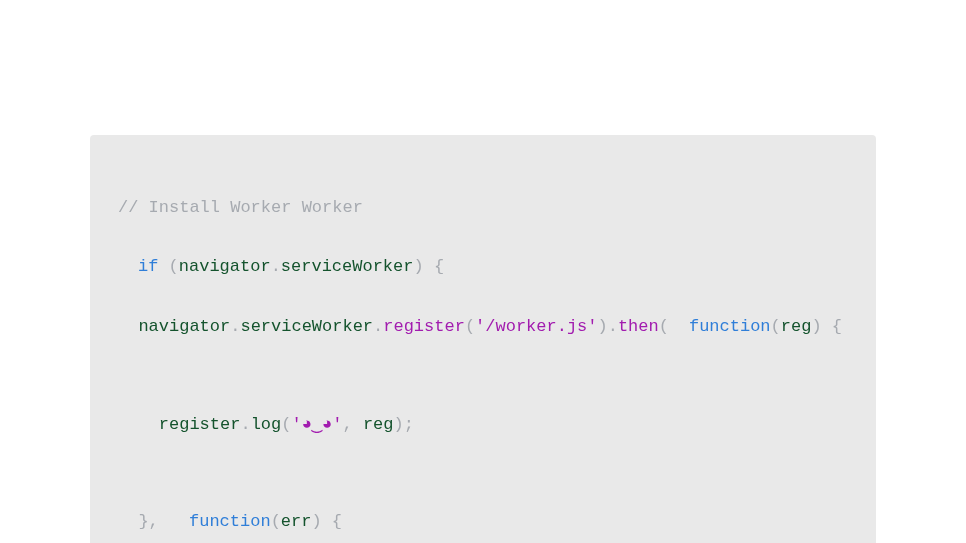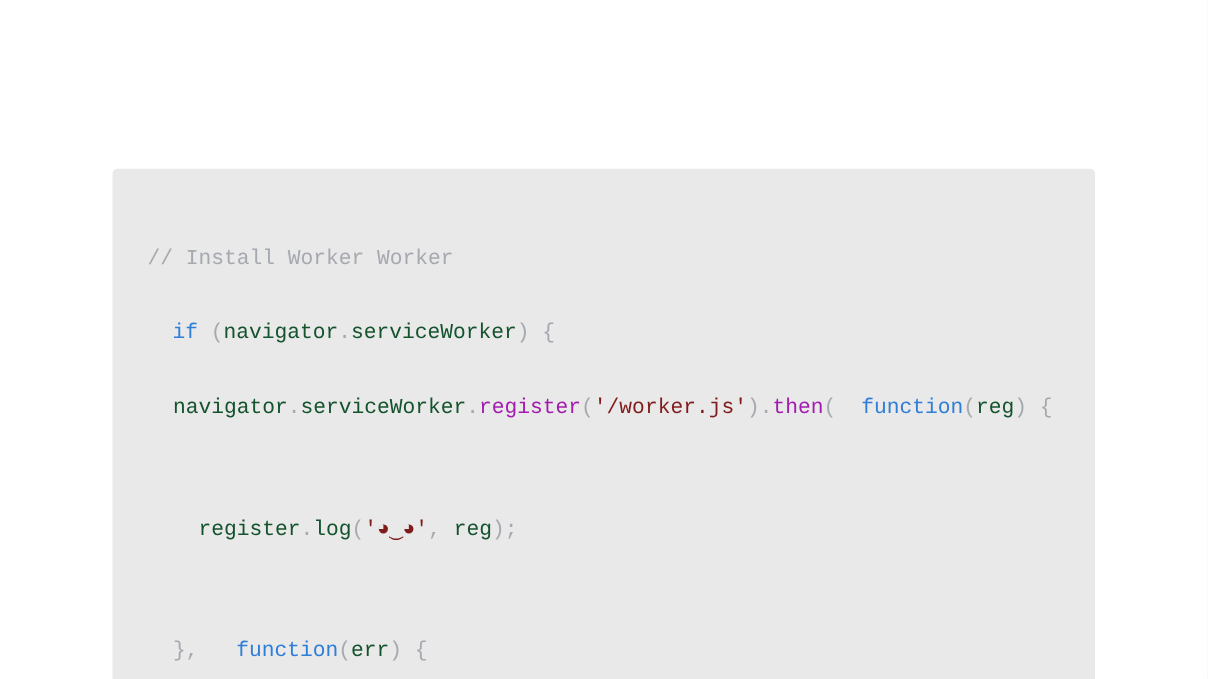--- a/index.html
+++ b/index.html
@@ -23,21 +23,21 @@
     line-height: 1.75;
     color: #4a4f55;
     white-space: pre;
     overflow: hidden;
   }
   .tok-comment { color: #a6aab0; }
   .tok-keyword { color: #2f7ed8; margin-left: 20px; }
   .tok-plain   { color: #14532d; }
   .tok-punct   { color: #a6aab0; }
   .tok-method  { color: #a21caf; }
-  .tok-string  { color: #7f1d1d; }
+  .tok-string  { color: #a21caf; }
   .line { display: block; }
   .gap { display: block; height: 0.5em; }
 </style>
 </head>
 <body>
 
 <div class="code-block">
 <span class="line"><span class="tok-comment">// Install Worker Worker</span></span>
 <span class="line"><span class="tok-keyword">if</span><span class="tok-plain"> </span><span class="tok-punct">(</span><span class="tok-plain">navigator</span><span class="tok-punct">.</span><span class="tok-plain">serviceWorker</span><span class="tok-punct">)</span><span class="tok-plain"> </span><span class="tok-punct">{</span></span>
 <span class="line"><span class="tok-plain">  </span><span class="tok-plain">navigator</span><span class="tok-punct">.</span><span class="tok-plain">serviceWorker</span><span class="tok-punct">.</span><span class="tok-method">register</span><span class="tok-punct">(</span><span class="tok-string">'/worker.js'</span><span class="tok-punct">)</span><span class="tok-punct">.</span><span class="tok-method">then</span><span class="tok-punct">(</span><span class="tok-keyword">function</span><span class="tok-punct">(</span><span class="tok-plain">reg</span><span class="tok-punct">)</span><span class="tok-plain"> </span><span class="tok-punct">{</span></span>

